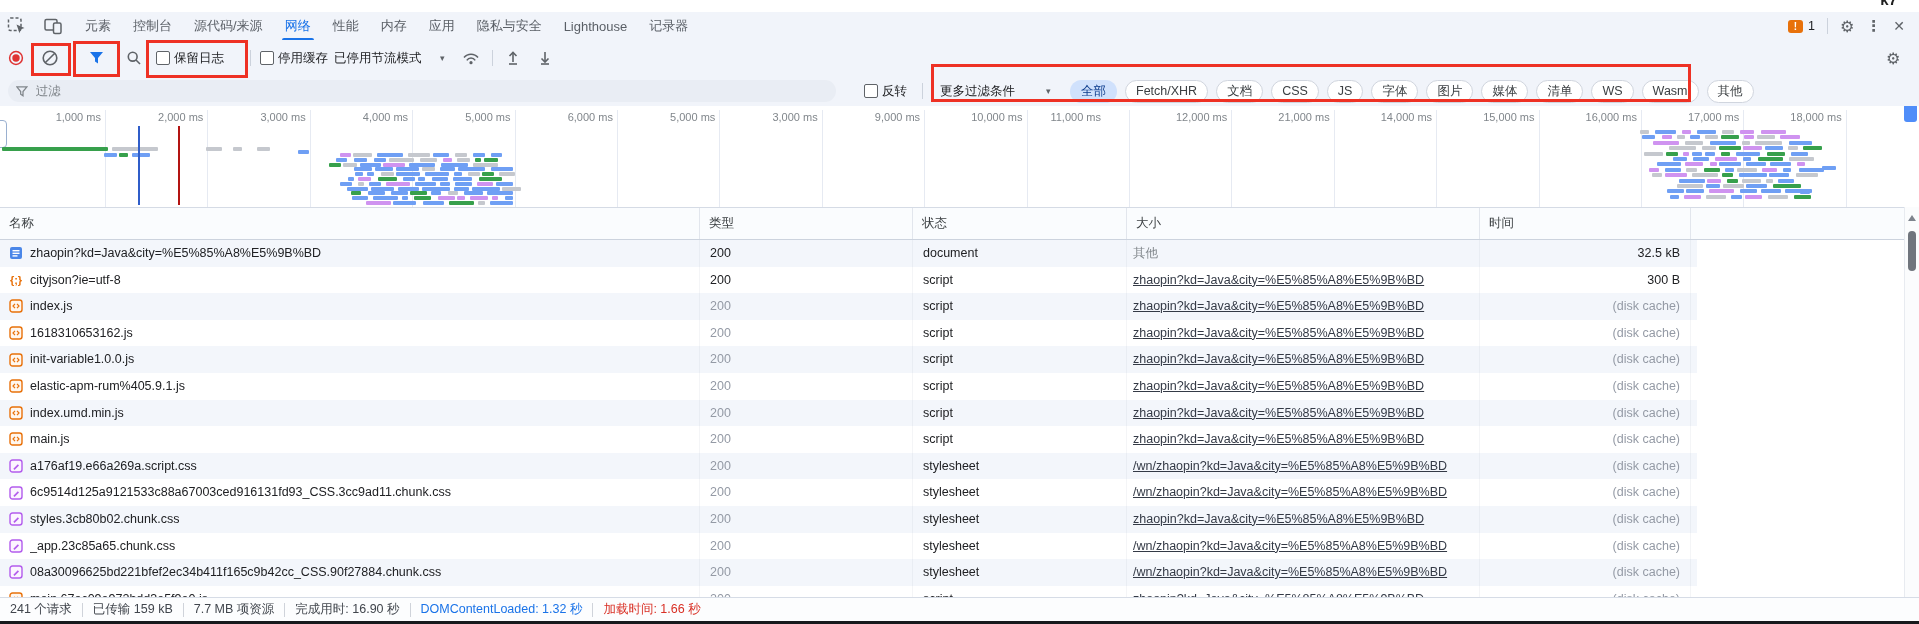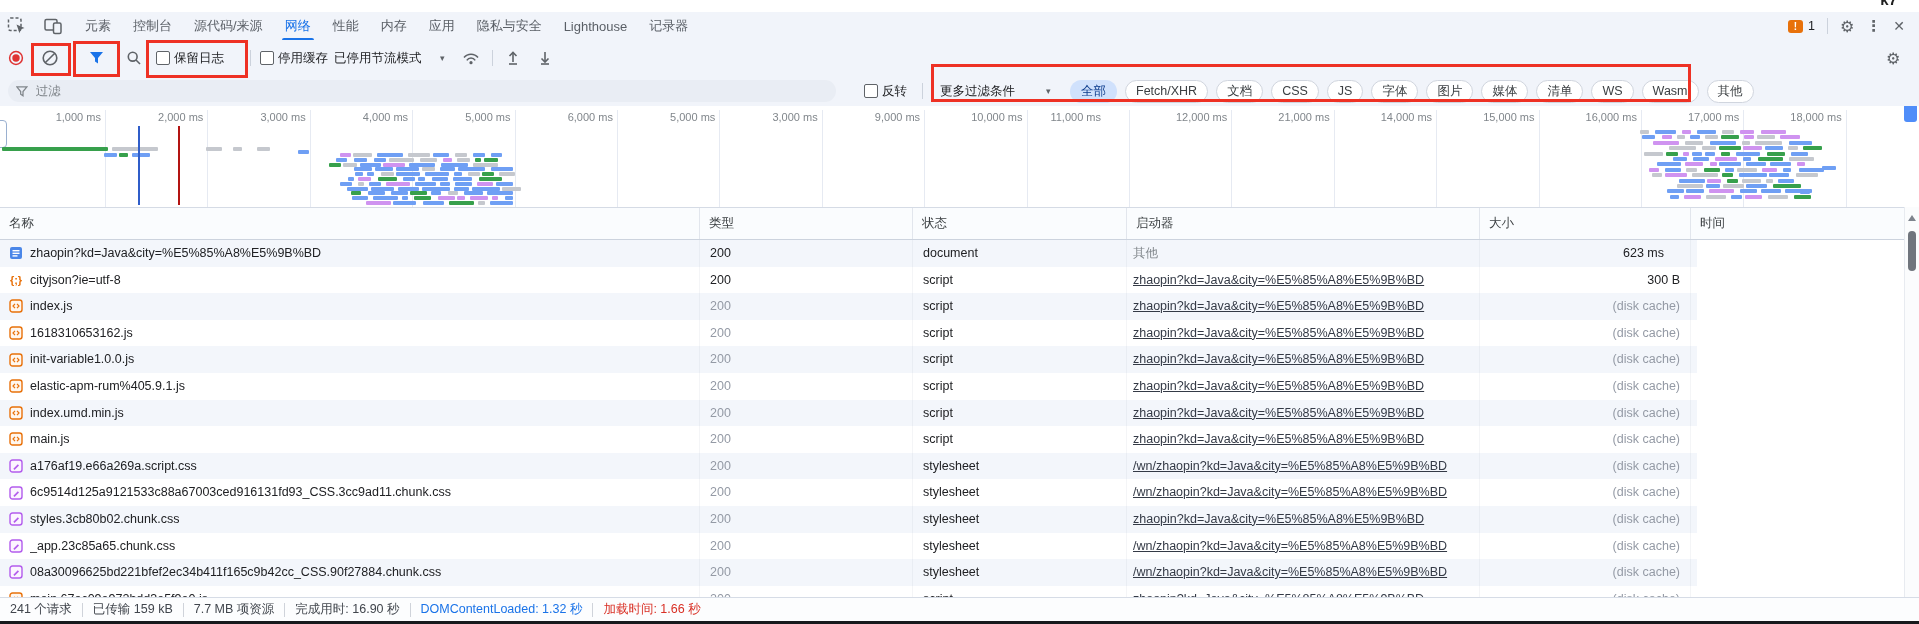--- a/index.html
+++ b/index.html
@@ -456,40 +456,40 @@
       <div class="bar" style="left: 1768px; top: 89px; width: 20px; background: rgb(197, 200, 206);"></div>
       <div class="bar" style="left: 1794px; top: 89px; width: 17px; background: rgb(55, 160, 76);"></div>
       <div class="marker" style="left: 138px; background: rgb(47, 93, 201);"></div>
       <div class="marker" style="left: 178px; background: rgb(179, 20, 18);"></div>
     </div>
 
   <div class="thead" id="thead">
       <div class="hcell">名称</div>
       <div class="hcell">类型</div>
       <div class="hcell">状态</div>
-      <div class="hcell">启动器</div>
       <div class="hcell">大小</div>
       <div class="hcell">时间</div>
     </div>
   <div class="rows" id="rows">
       <div class="row odd">
         <div class="cell name-cell">
           <span class="ric">
             <svg width="14" height="14" viewBox="0 0 14 14">
               <rect x="1" y="1" width="12" height="12" rx="2" fill="#4a86e8"></rect>
               <rect x="3.5" y="4" width="7" height="1.4" fill="#fff"></rect>
               <rect x="3.5" y="6.6" width="7" height="1.4" fill="#fff"></rect>
               <rect x="3.5" y="9.2" width="5" height="1.4" fill="#fff"></rect>
             </svg>
           </span>
           <span style="overflow: hidden; white-space: nowrap;">zhaopin?kd=Java&amp;city=%E5%85%A8%E5%9B%BD</span>
         </div>
         <div class="cell status-cell">200</div>
         <div class="cell type-cell">document</div>
         <div class="cell init-cell"><span class="init-plain">其他</span></div>
+        <div class="cell size-cell">32.5 kB</div>
         <div class="cell time-cell">623 ms</div>
       </div>
       <div class="row">
         <div class="cell name-cell">
           <span class="ric">
             <svg width="14" height="14" viewBox="0 0 14 14">
               <text x="7" y="11" font-size="11" font-weight="bold" fill="#e8710a" text-anchor="middle">{;}</text>
             </svg>
           </span>
           <span style="overflow: hidden; white-space: nowrap;">cityjson?ie=utf-8</span>

